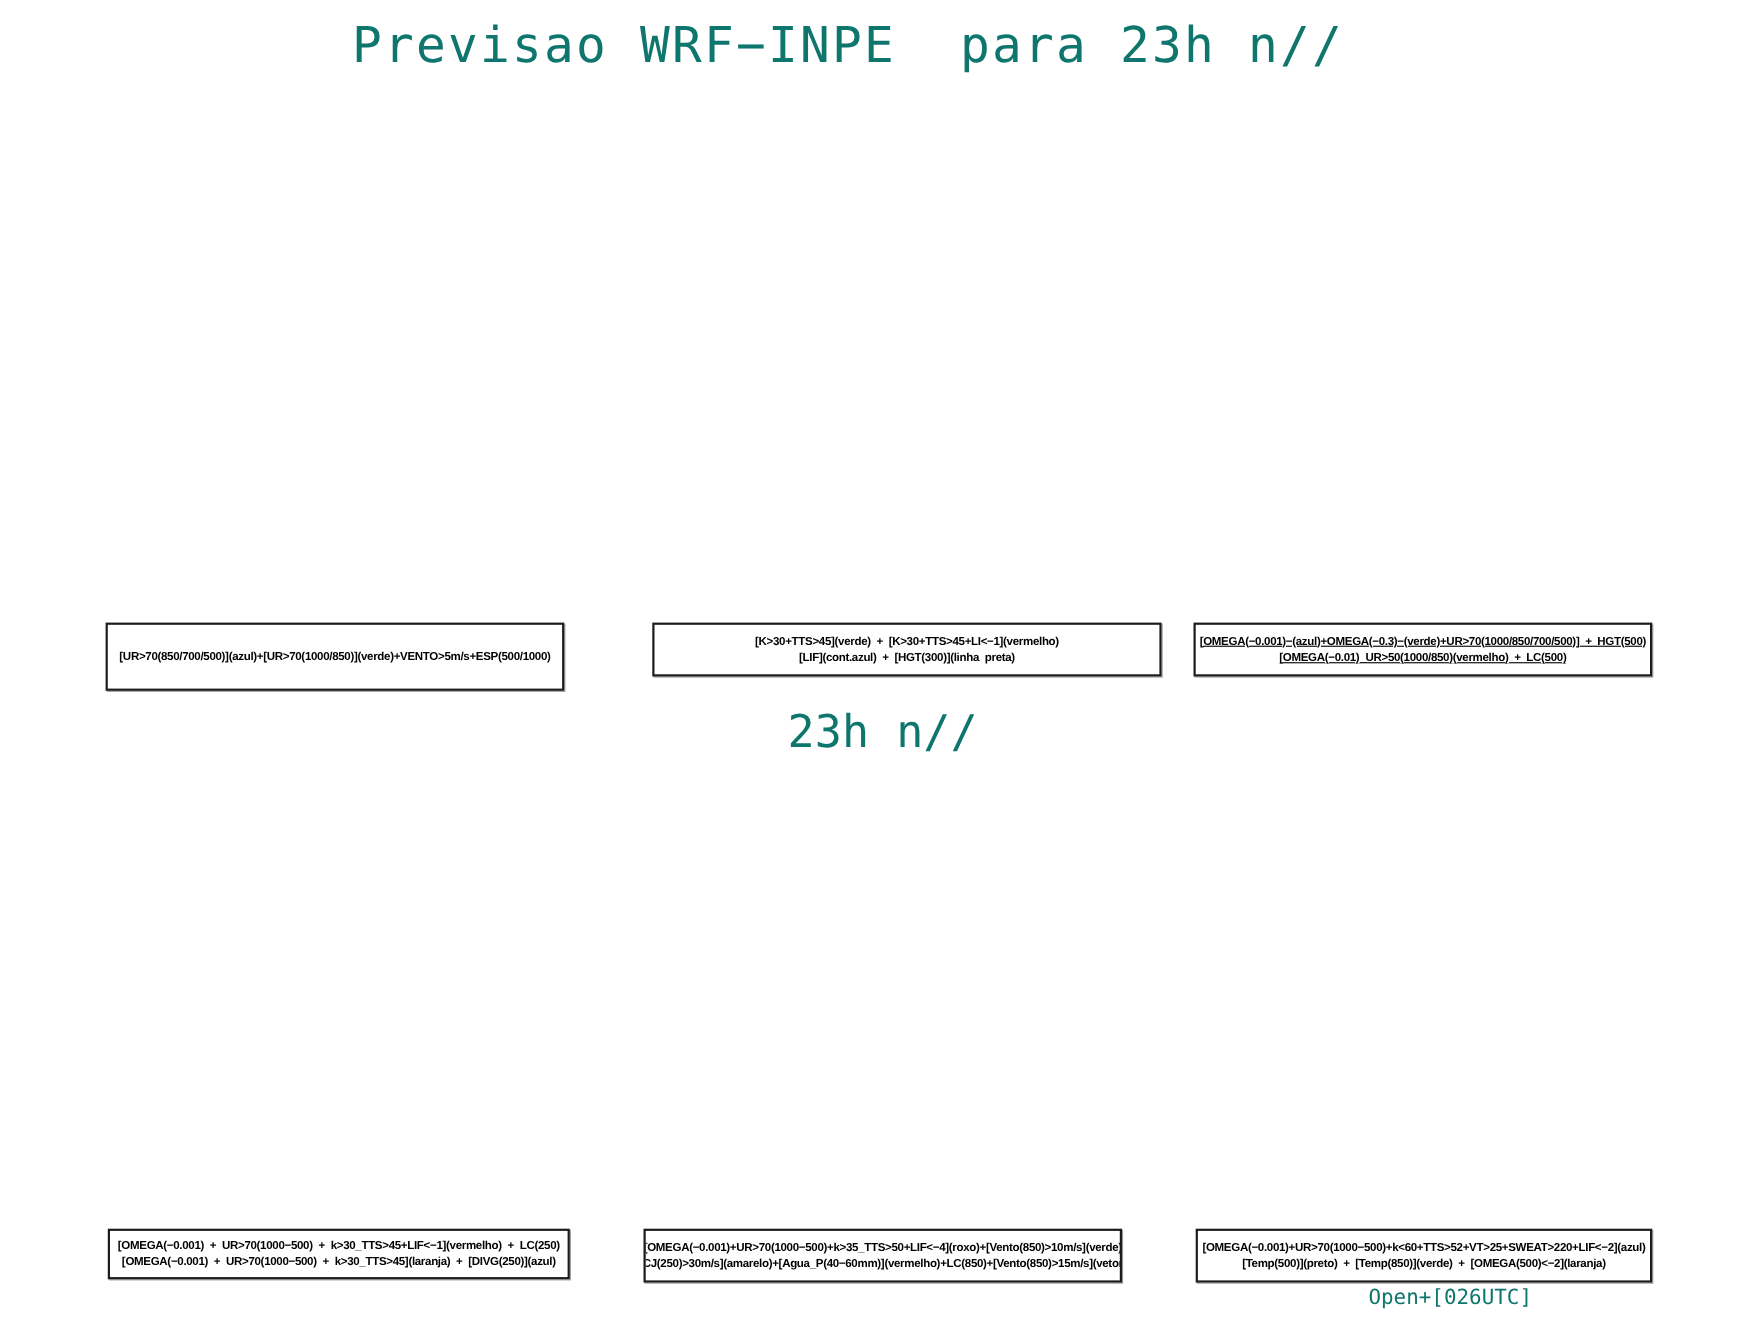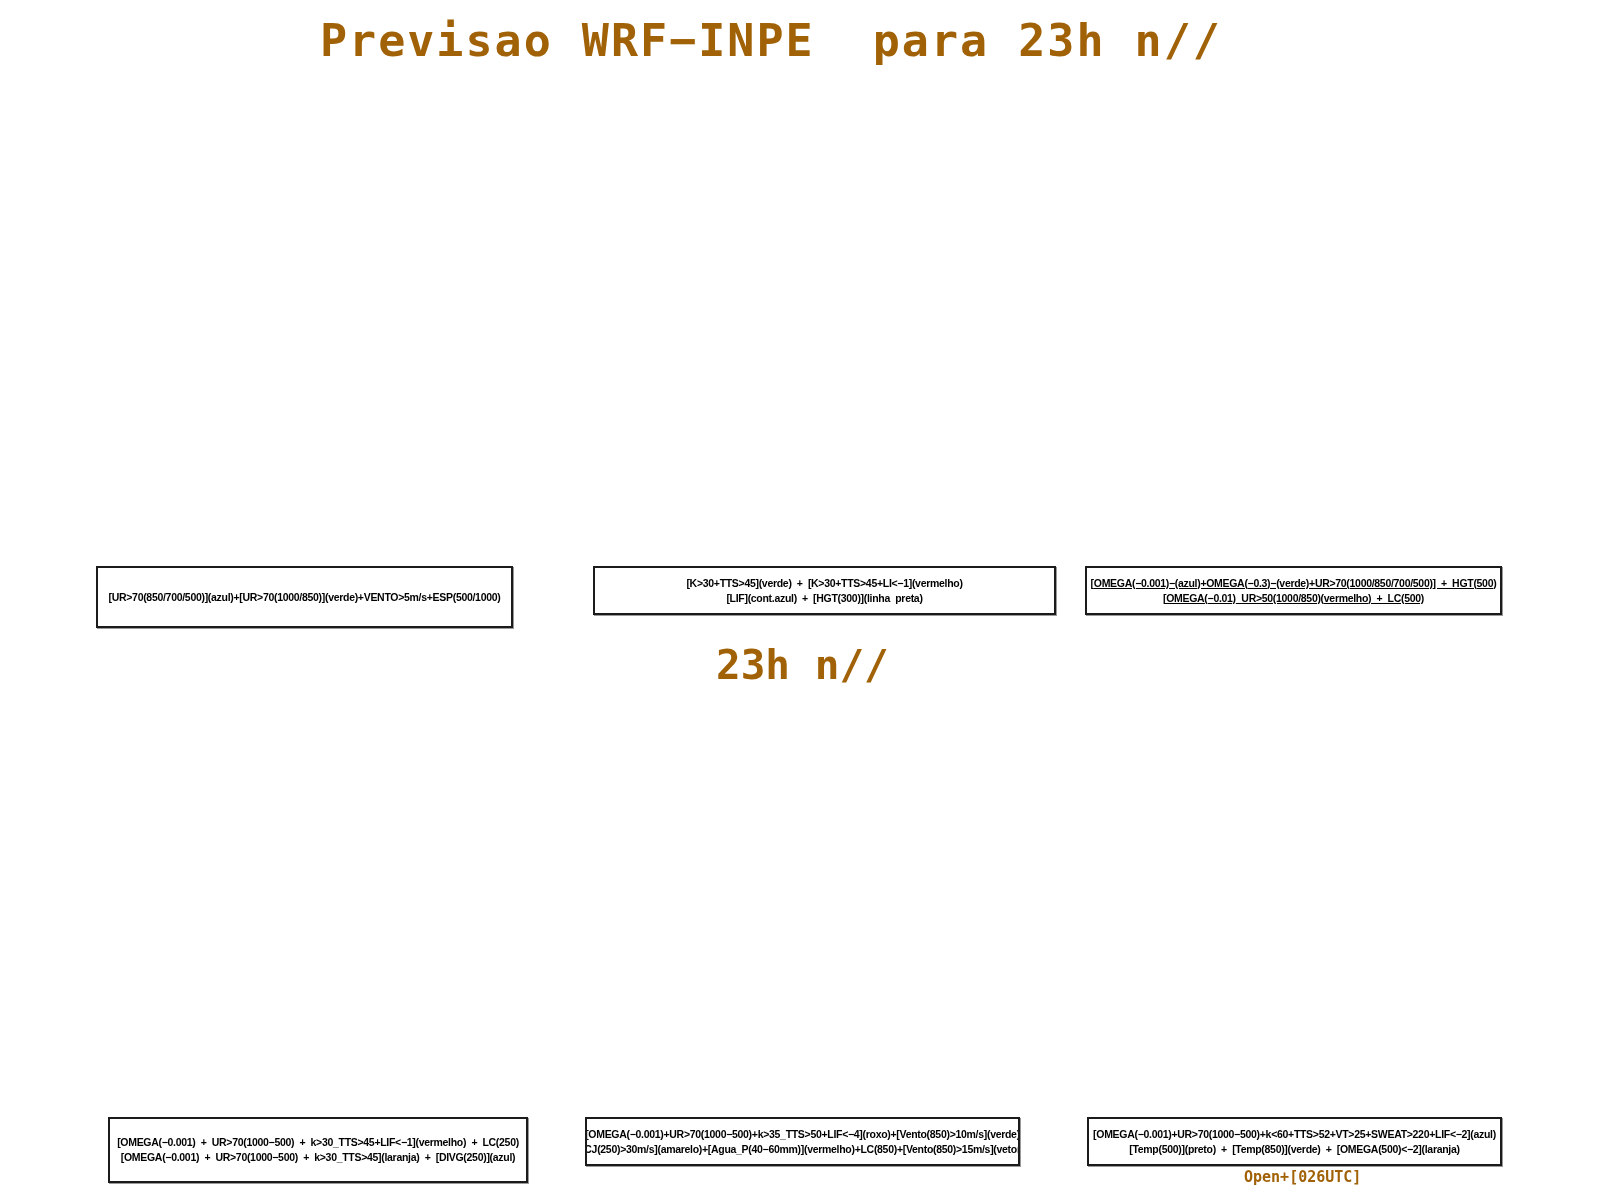--- a/index.html
+++ b/index.html
@@ -13,40 +13,40 @@
     height: 1200px;
     background: #ffffff;
     overflow: hidden;
     color: #000;
     font-family: "Liberation Sans", sans-serif;
   }
   
   .stroke-text {
     position: absolute;
     font-family: "DejaVu Sans Mono", monospace;
-    font-weight: 700;
-    color: #a16207;
+    font-weight: 400;
+    color: #0f766e;
     white-space: pre;
     line-height: 1;
   }
   .title {
     top: 18px;
     left: 320px;
     font-size: 45px;
     letter-spacing: 2px;
   }
   .subtitle {
     top: 645px;
     left: 716px;
     font-size: 41px;
   }
   .footer {
     top: 1170px;
     left: 1244px;
-    font-size: 15px;
+    font-size: 19px;
   }
   .legend-box {
     position: absolute;
     box-sizing: border-box;
     border: 2px solid #1b1b1b;
     background: #ffffff;
     box-shadow: 1px 1px 0 #9a9a9a;
     display: flex;
     flex-direction: column;
     align-items: center;
@@ -60,21 +60,21 @@
     font-weight: 700;
     font-size: 10.5px;
     line-height: 15px;
     letter-spacing: -0.3px;
     white-space: pre;
     color: #000;
   }
   .box-tl { left: 96px;   top: 566px;  width: 417px; height: 62px; }
   .box-tc { left: 593px;  top: 566px;  width: 463px; height: 49px; }
   .box-tr { left: 1085px; top: 566px;  width: 417px; height: 49px; text-decoration: underline; }
-  .box-bl { left: 108px;   top: 1117px; width: 420px; height: 66px; }
+  .box-bl { left: 98px;   top: 1117px; width: 420px; height: 46px; }
   .box-bc { left: 585px;  top: 1117px; width: 435px; height: 49px; }
   .box-br { left: 1087px; top: 1117px; width: 415px; height: 49px; text-align: right; }
 </style>
 </head>
 <body>
 
 <div class="page">
 
   <div class="stroke-text title">Previsao WRF−INPE  para 23h n//</div>
 

